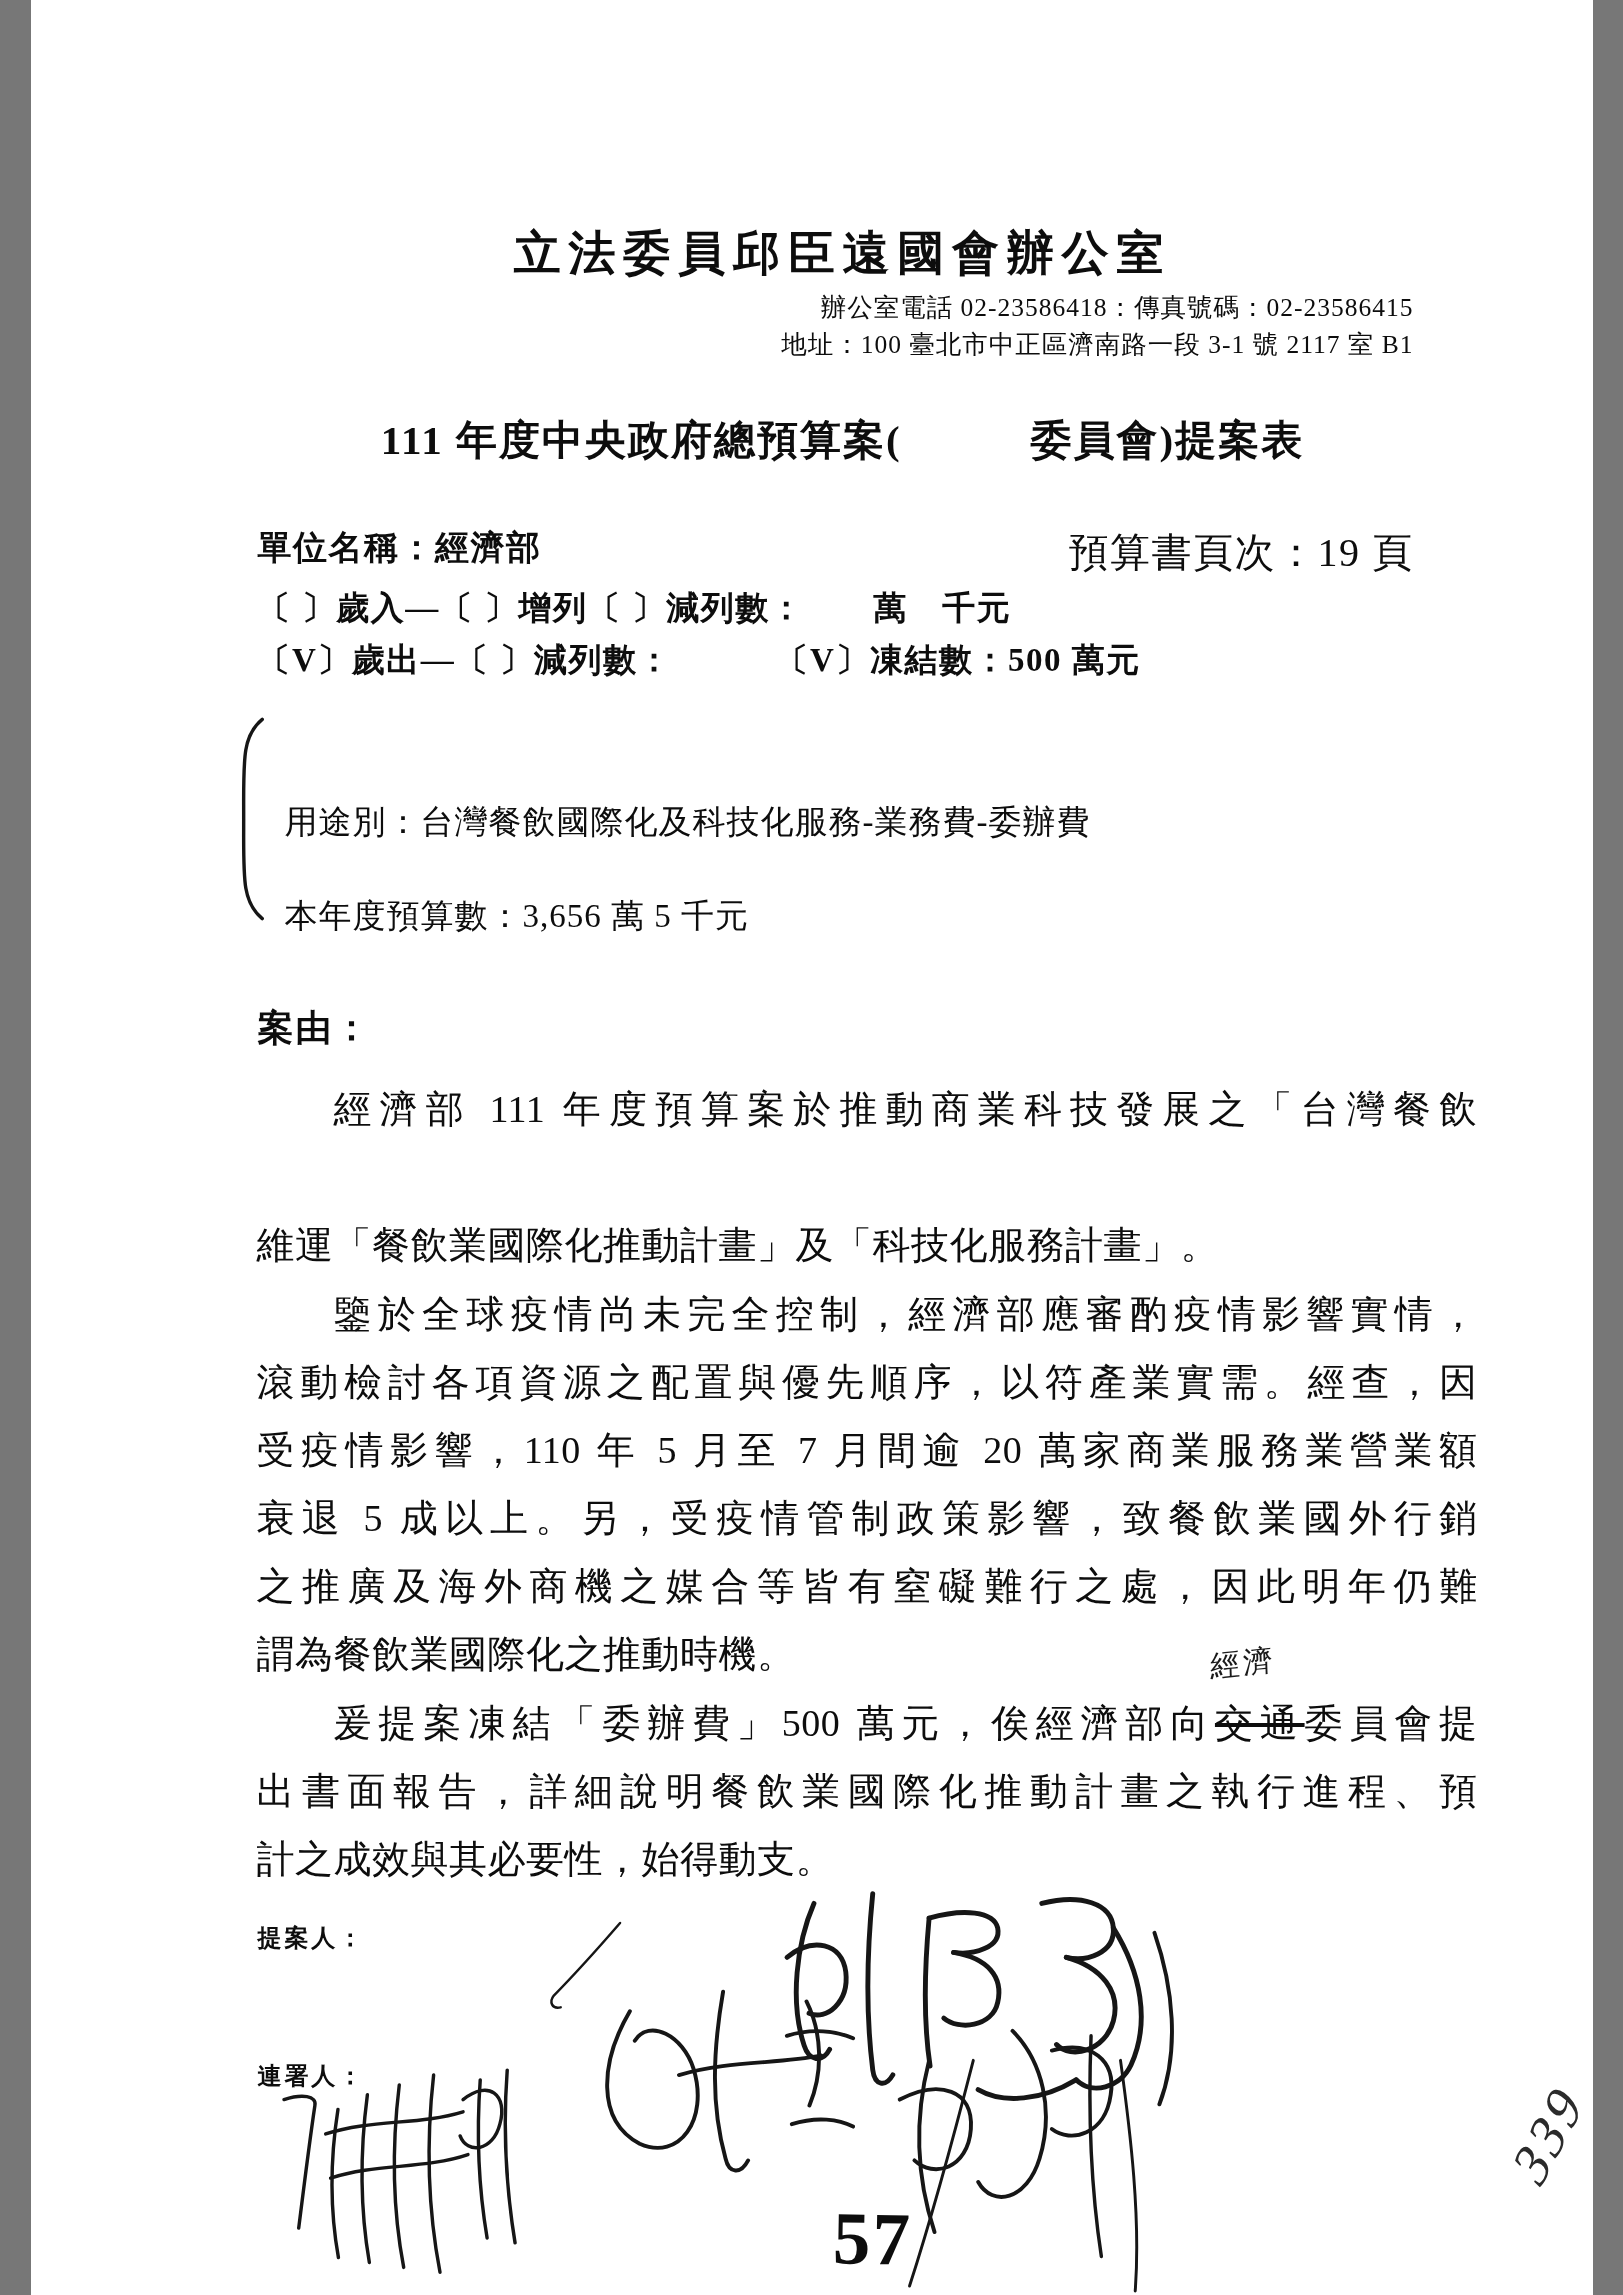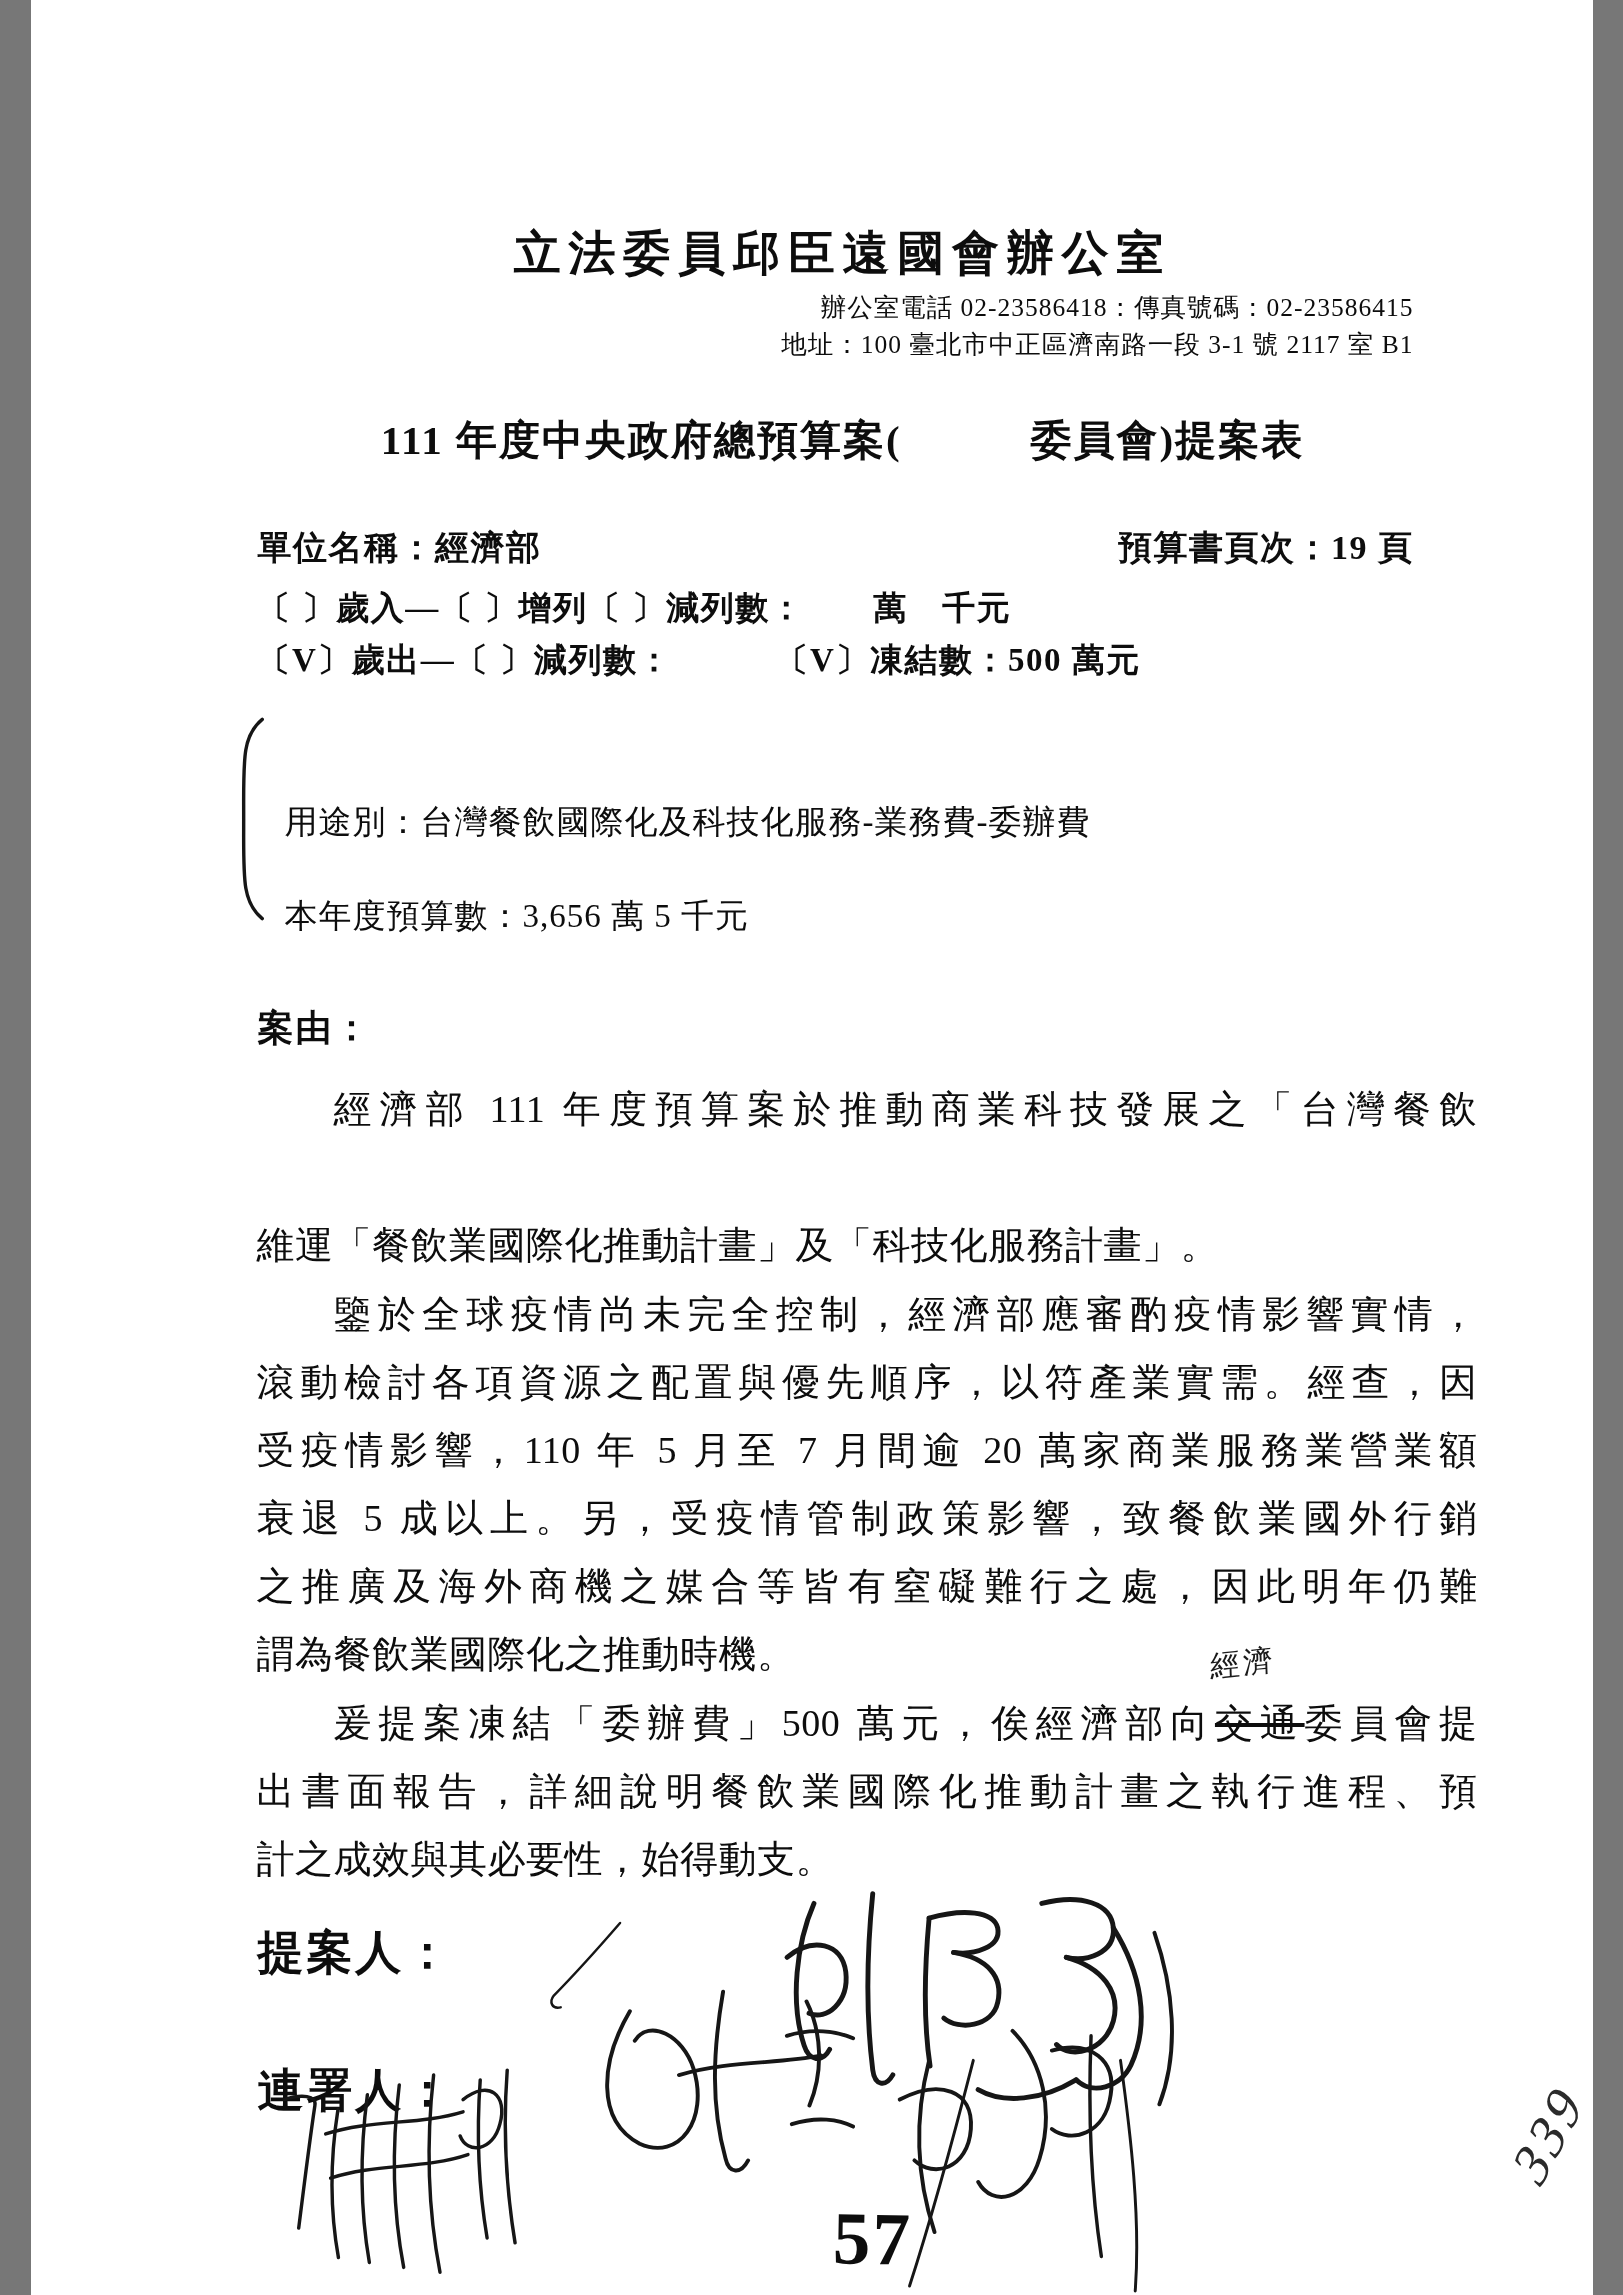--- a/index.html
+++ b/index.html
@@ -23,21 +23,21 @@
     right:179px;text-align:right;
     font-size:25.5px;letter-spacing:1px;white-space:nowrap;
   }
   .phone-line{top:290px;}
   .address-line{top:327px;}
   .form-title{
     top:413px;left:0;width:1624px;text-align:center;
     font-size:41px;font-weight:bold;letter-spacing:2px;white-space:nowrap;
   }
   .unit-name{top:525px;left:227px;font-size:34px;font-weight:bold;letter-spacing:1.5px;white-space:nowrap;}
-  .page-ref{top:525px;right:179px;font-size:34px;font-weight:bold;letter-spacing:1.5px;white-space:nowrap;}
+  .page-ref{top:525px;right:179px;font-size:40px;font-weight:normal;letter-spacing:1.5px;white-space:nowrap;}
   .check-row{left:227px;font-size:33px;font-weight:600;letter-spacing:1.5px;white-space:nowrap;}
   .check-row.r1{top:586px;}
   .check-row.r2{top:638px;}
   .clause-brace{top:715px;left:200px;}
   .clause-line{left:254px;font-size:33px;letter-spacing:1px;white-space:nowrap;}
   .clause-line.l1{top:730px;}
   .clause-line.l2{top:800px;}
   .clause-line.l3{top:869px;margin-top:25px;}
   .clause-spacer{display:inline-block;width:123px;}
   .w600{font-weight:600;}
@@ -54,21 +54,21 @@
     text-decoration:line-through;
     text-decoration-thickness:3.9px;
   }
   .correction{
     position:absolute;left:-4.9px;top:-59px;
     font-size:30px;font-weight:500;letter-spacing:2.9px;
     transform:rotate(-6deg) skewX(-4deg);
     text-decoration:none;display:inline-block;
     white-space:nowrap;color:#1a1a1a;
   }
-  .sign-label{left:227px;font-size:46px;font-weight:bold;letter-spacing:2.9px;}
+  .sign-label{left:227px;font-size:24px;font-weight:bold;letter-spacing:2.9px;}
   .proposer-label{top:1922px;}
   .cosigner-label{top:2052px;margin-top:8px;}
   .sig-svg{pointer-events:none;}
   .page-number{
     top:2196px;left:768px;width:147px;text-align:center;
     font-size:75px;font-weight:bold;letter-spacing:2px;
     transform:rotate(1deg);
   }
   .corner-note{
     top:2158px;left:1469px;

